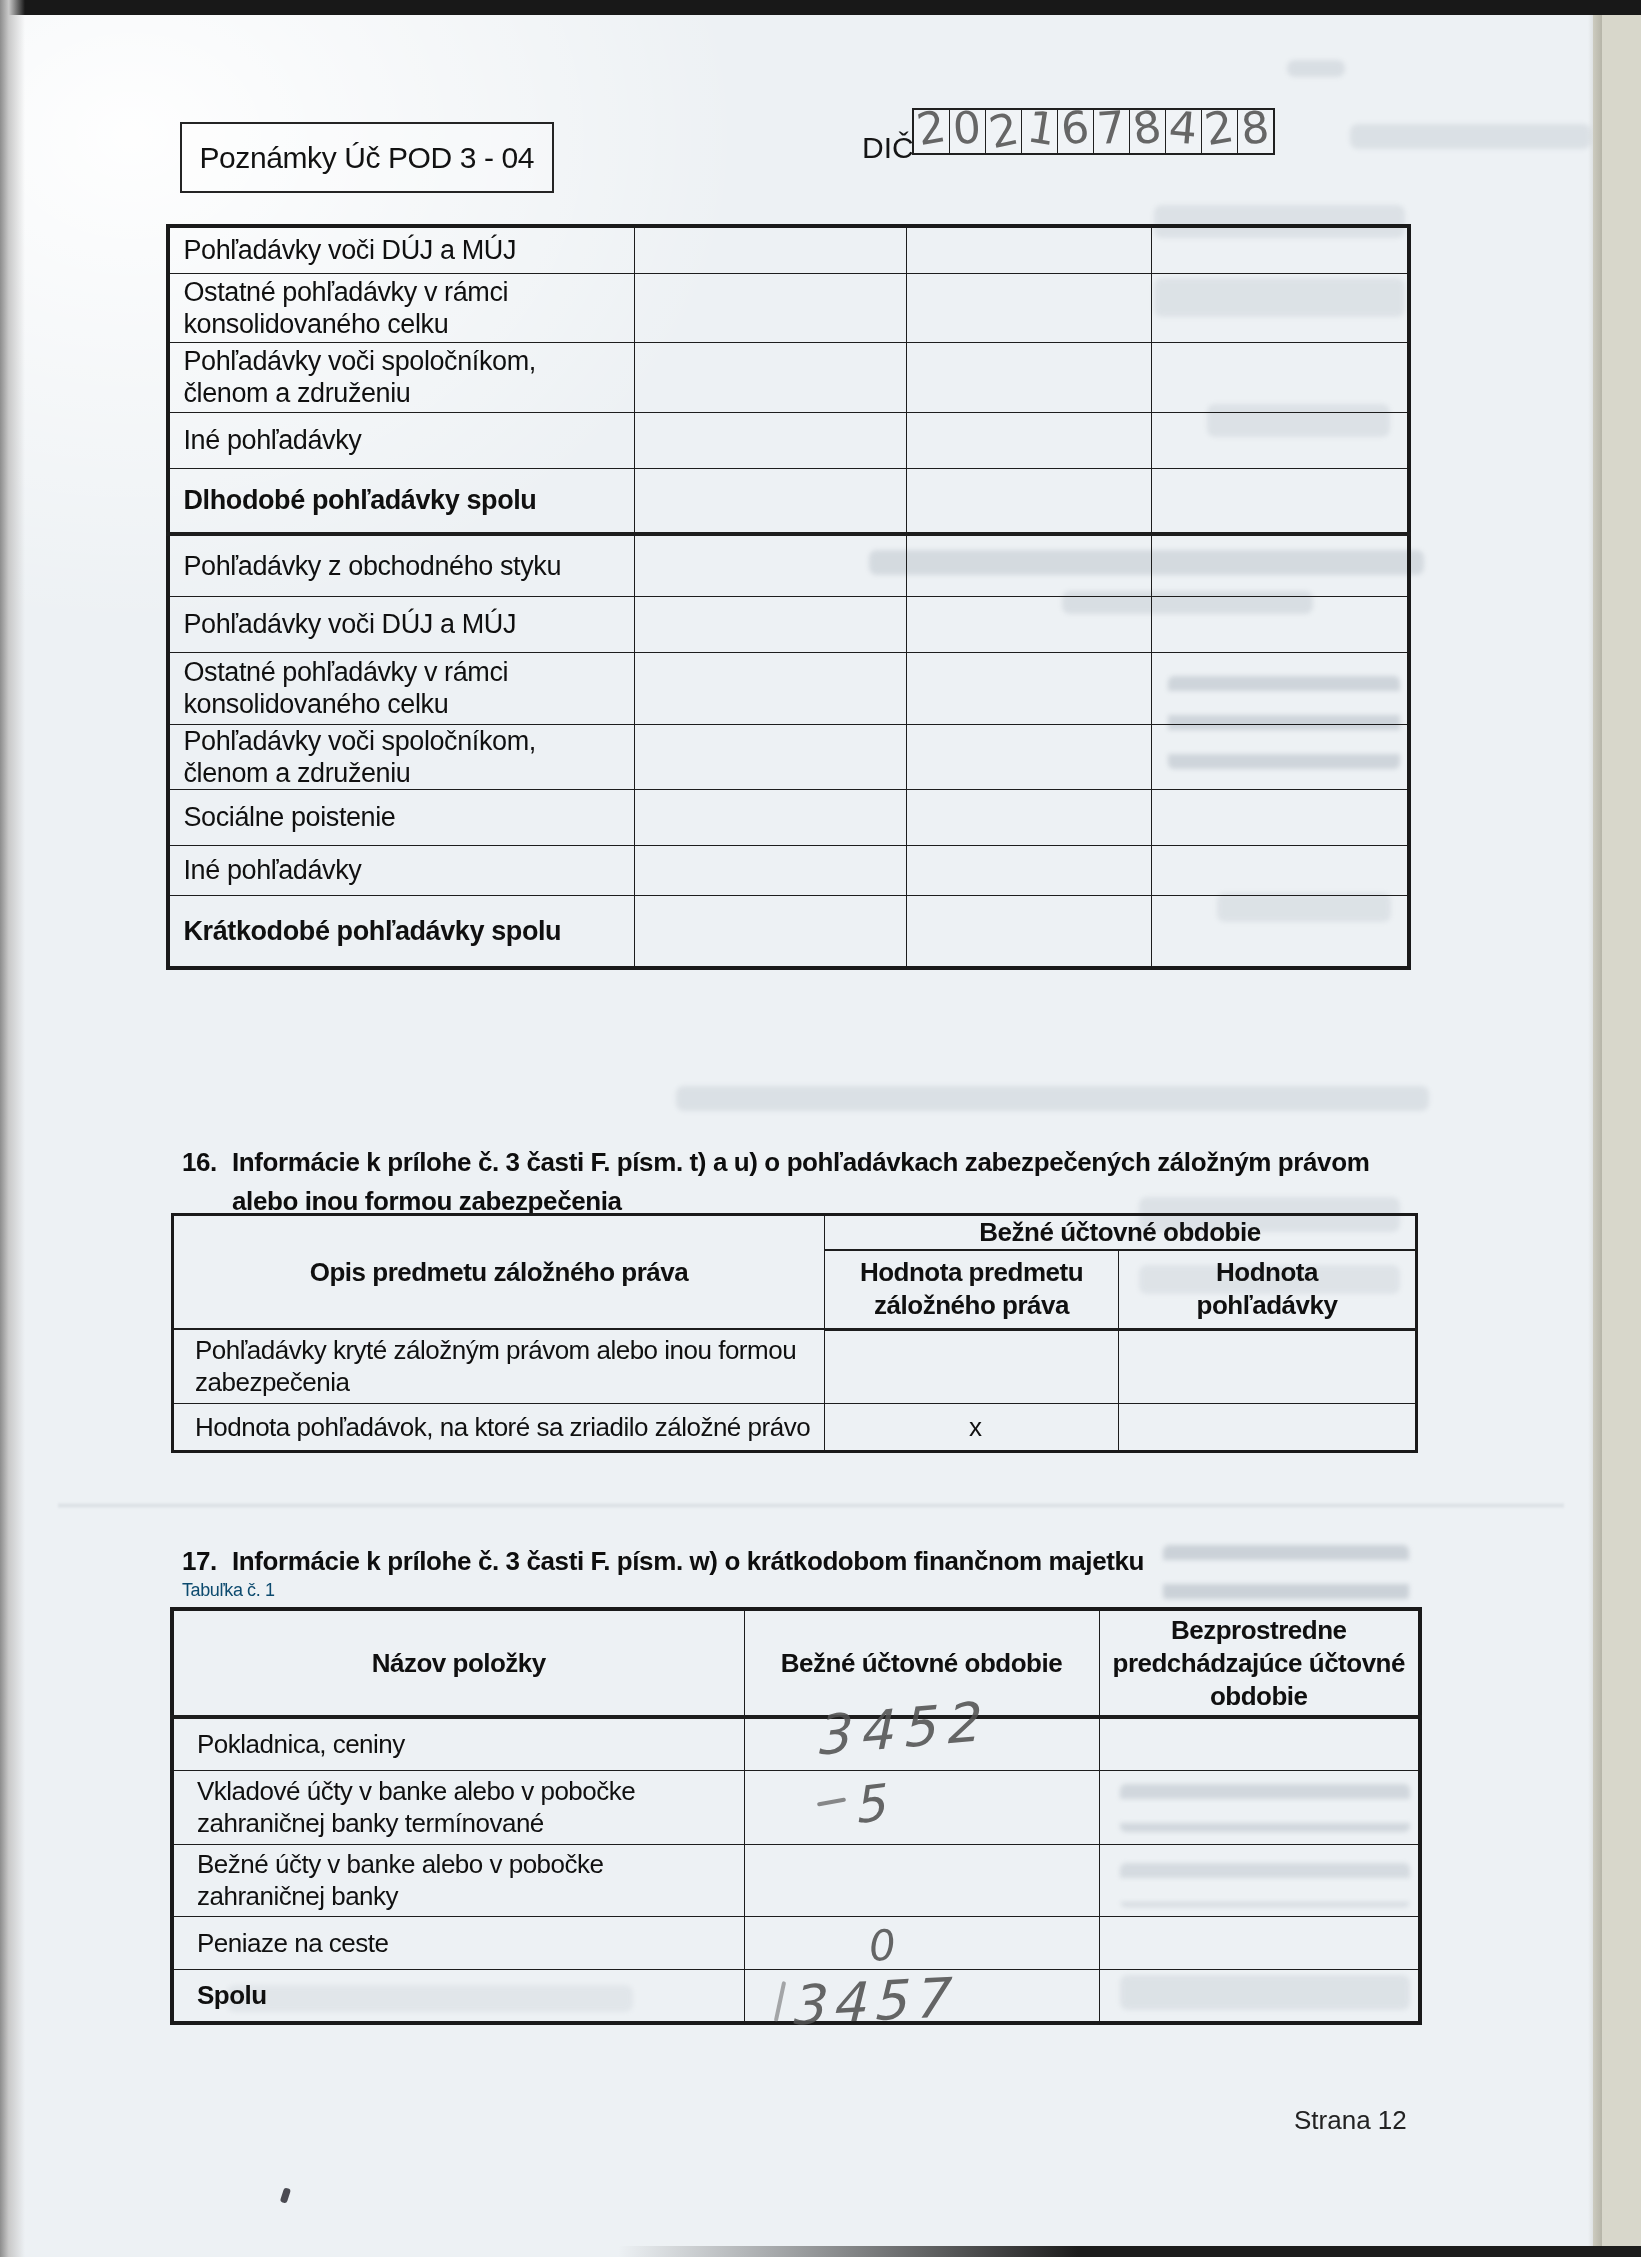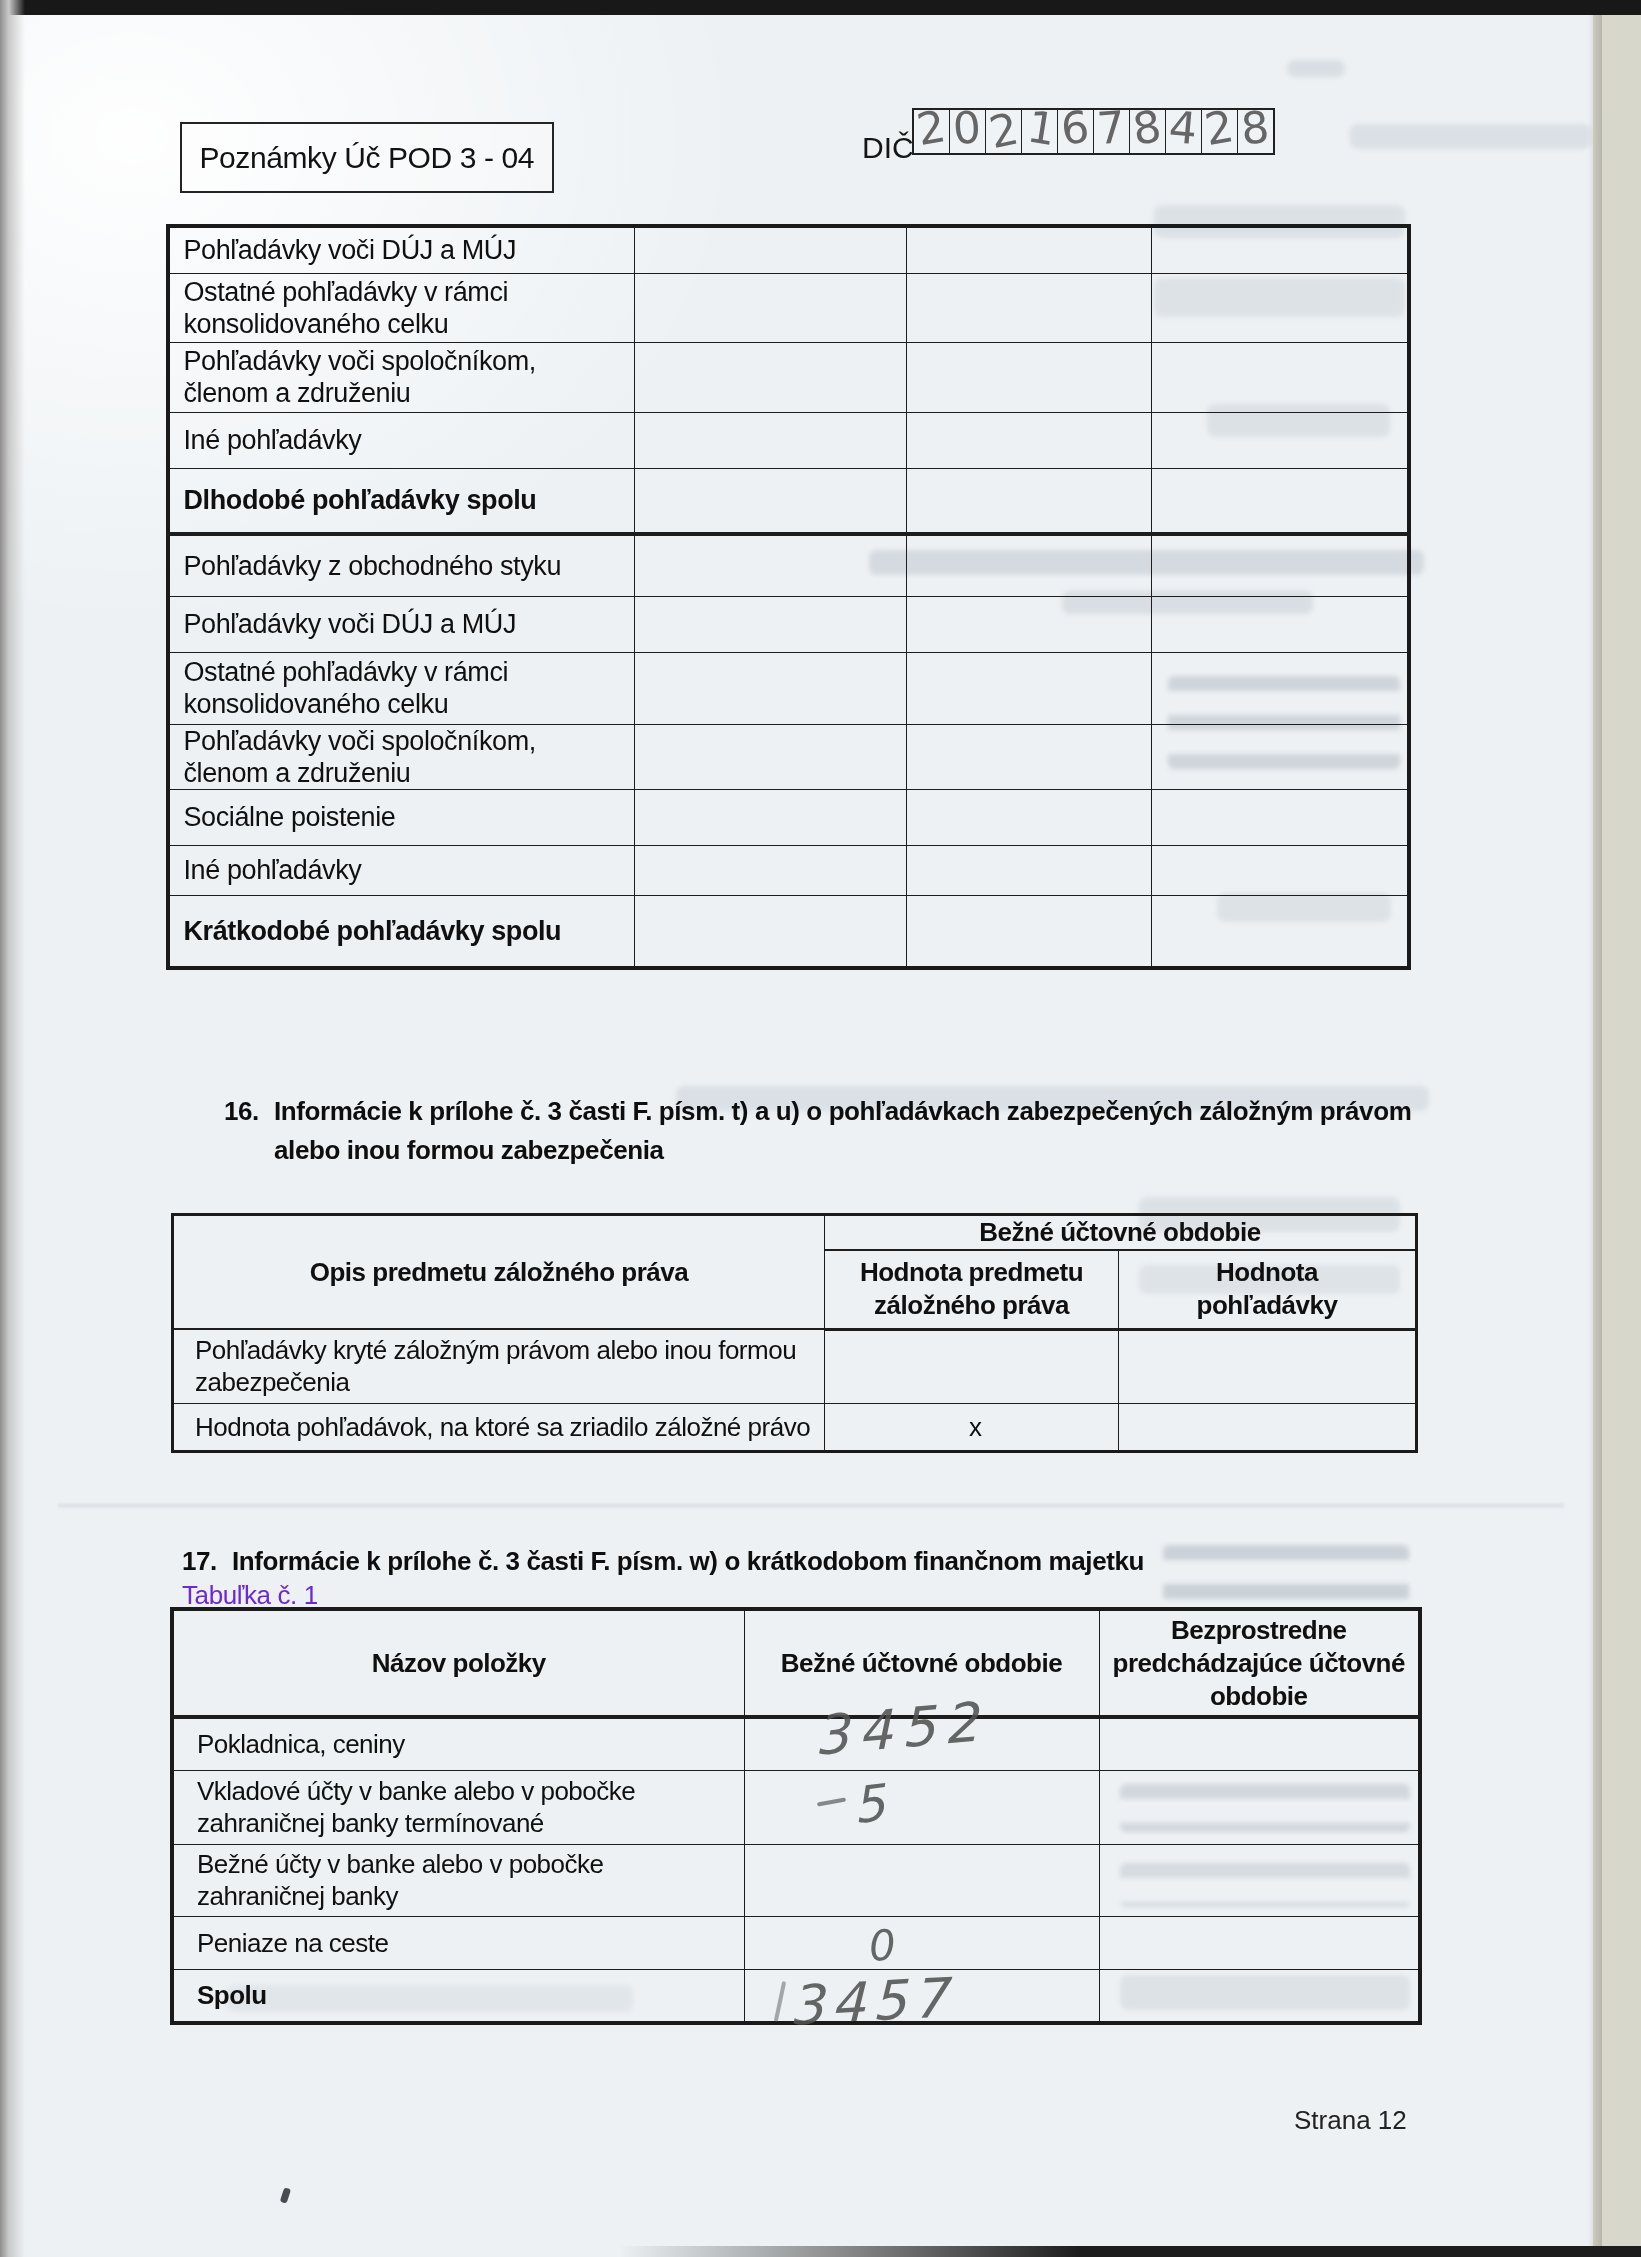--- a/index.html
+++ b/index.html
@@ -59,23 +59,23 @@
   .t2 tr.h1 td.hdr{border-bottom-width:2.9px;}
   .t2 tr.h2 td{border-bottom-width:3.9px;}
   .narrow{max-width:164px;margin:0 auto;display:block;}
   .t3{left:170px;top:1607px;width:1247px;border:4.8px solid #1a1a1a;}
   .t3 td{font-size:26px;letter-spacing:-0.5px;padding-left:23px;}
   .t3 td.hdr{font-weight:bold;text-align:center;padding:0 7.7px;line-height:33px;border-bottom-width:4.8px;}
   
   .sec{position:absolute;font-weight:bold;font-size:26px;letter-spacing:-0.4px;
     line-height:39px;color:#0e0e0e;padding-left:50px;box-sizing:border-box;}
   .sec .num{position:absolute;left:0;top:0;}
-  .sec16{left:182px;top:1092px;width:1218px;margin-left:42px;}
+  .sec16{left:182px;top:1143px;width:1218px;}
   .sec17{left:182px;top:1543px;width:1218px;line-height:37px;}
-  .tab-caption{left:182px;top:1580px;font-size:26px;letter-spacing:-0.4px;color:#6d28d9;}
+  .tab-caption{left:182px;top:1580px;font-size:18px;letter-spacing:-0.4px;color:#0c4a6e;}
   .page-number{left:1294px;top:2105px;font-size:26px;color:#222;}
   
   .hw{position:absolute;font-family:"DejaVu Sans",sans-serif;color:#525252;opacity:.88;
       white-space:nowrap;font-style:italic;}
   .hw-dic3452{left:819px;top:1697px;font-size:54px;letter-spacing:8.7px;transform:rotate(-5deg) skewX(-6deg);}
   .hw-5{left:857px;top:1775px;font-size:50px;transform:rotate(-7deg) skewX(-5deg);}
   .hw-0{left:869px;top:1921px;font-size:42px;transform:rotate(-4deg);}
   .hw-3457{left:794px;top:1970px;font-size:54px;letter-spacing:6.8px;transform:rotate(-3deg) skewX(-6deg);}
   .stroke{position:absolute;background:#5a5a5a;opacity:.7;border-radius:1.9px;}
   .stroke-dash5{left:817px;top:1800px;width:29px;height:3.9px;transform:rotate(-10deg);}

